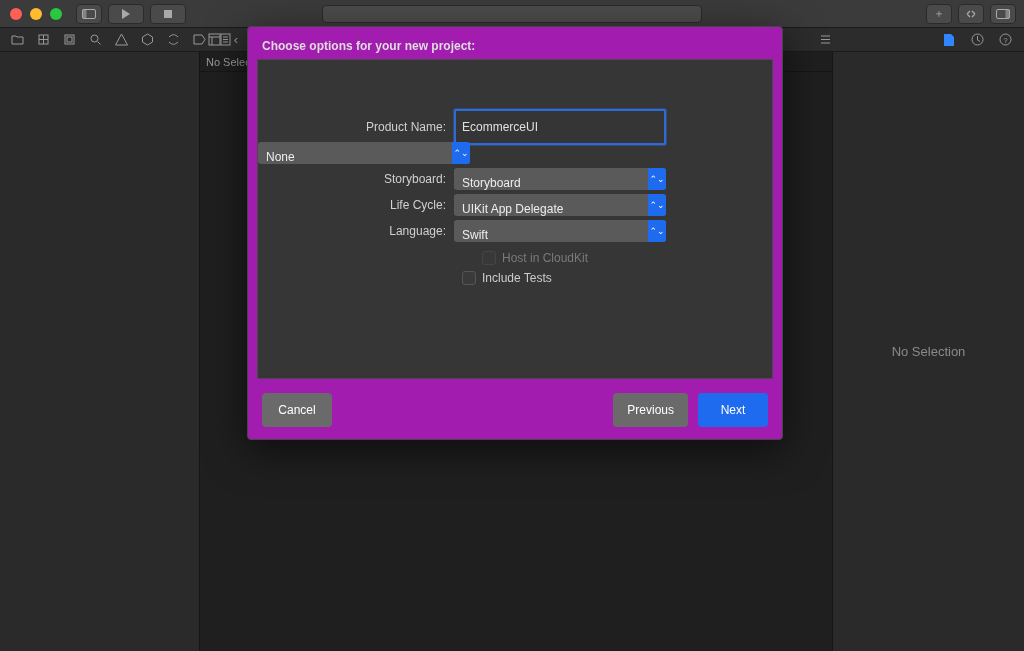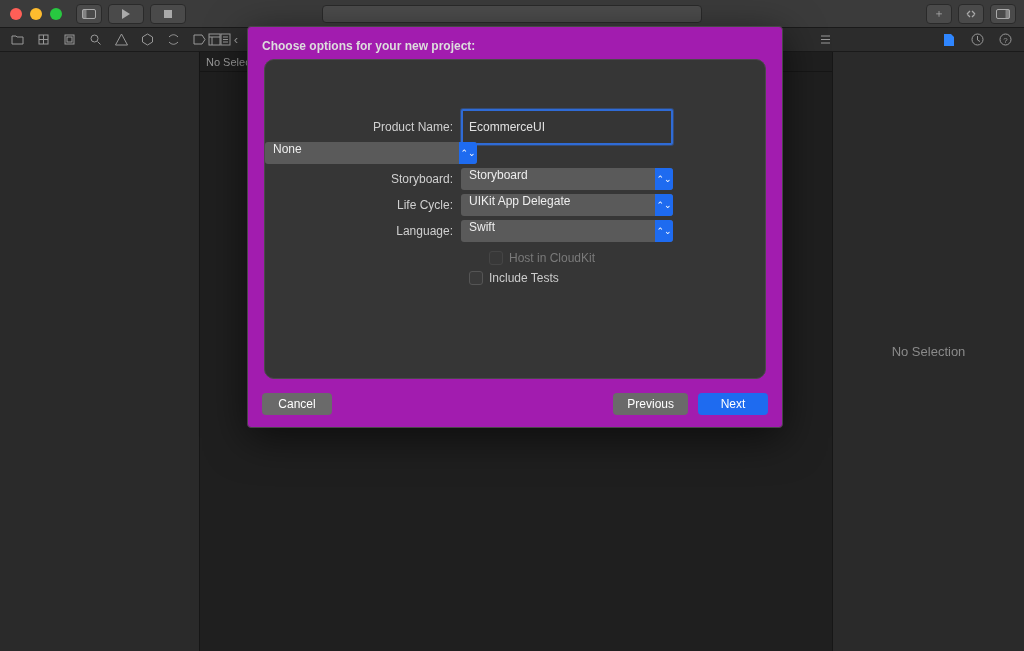--- a/index.html
+++ b/index.html
@@ -78,23 +78,23 @@
     border-radius: 4px;
     box-shadow: 0 10px 40px rgba(0,0,0,0.6);
     z-index: 100;
     padding-bottom: 12px;
   }
   .sheet-title {
     font-size: 12px; font-weight:600; color:#ddd;
     padding: 12px 14px 6px 14px;
   }
   .sheet-body {
-    margin: 0 16px;
+    margin: 0 9px;
     border: 1px solid #4a4a4a;
-    border-radius: 10px;
+    border-radius: 1px;
     background: #363636;
     height: 320px;
     padding-top: 54px;
   }
   .form-row {
     display:flex; align-items:center;
     height: 25px;
     margin-bottom: 1px;
   }
   .form-label {
@@ -107,21 +107,21 @@
   .text-input {
     width: 100%; height: 36px;
     background:#353535; border:1px solid #555; border-radius:2px;
     color:#e0e0e0; font-size:12px; padding: 0 6px;
     outline:none;
   }
   .text-input.focused { border:2px solid #2f6bd6; box-shadow:0 0 0 1px rgba(47,107,214,0.4); }
   .select {
     width:100%; height:22px;
     background:#5a5a5a; border-radius:3px;
-    display:flex; align-items:flex-start; justify-content:space-between;
+    display:flex; align-items:flex-end; justify-content:space-between;
     color:#eee; font-size:12px; padding-left:8px;
     position:relative;
   }
   .select .caret {
     width:18px; height:100%;
     background:#1e6bf0;
     display:flex; align-items:center; justify-content:center;
     border-top-right-radius:3px; border-bottom-right-radius:3px;
     color:white; font-size:9px;
   }
@@ -139,21 +139,21 @@
     width:14px; height:14px; border:1px solid #555; background:#3a3a3a; border-radius:3px;
   }
   .check-row.indent .fake-check { opacity:0.5; }
 
   .sheet-buttons {
     display:flex; justify-content:space-between;
     margin: 14px 14px 0 14px;
   }
   .sheet-buttons .spacer { flex:1; }
   .btn {
-    height: 22px; min-width: 70px;
+    height: 34px; min-width: 70px;
     border-radius:4px; border:none;
     font-size:12px; color:#fff;
     display:flex; align-items:center; justify-content:center;
     padding: 0 14px;
   }
   .btn.gray { background:#6a6a6a; }
   .btn.blue { background:#1e6bf0; }
   .btn + .btn { margin-left:10px; }
 
   .doc-icon { color:#2f86ff; }

